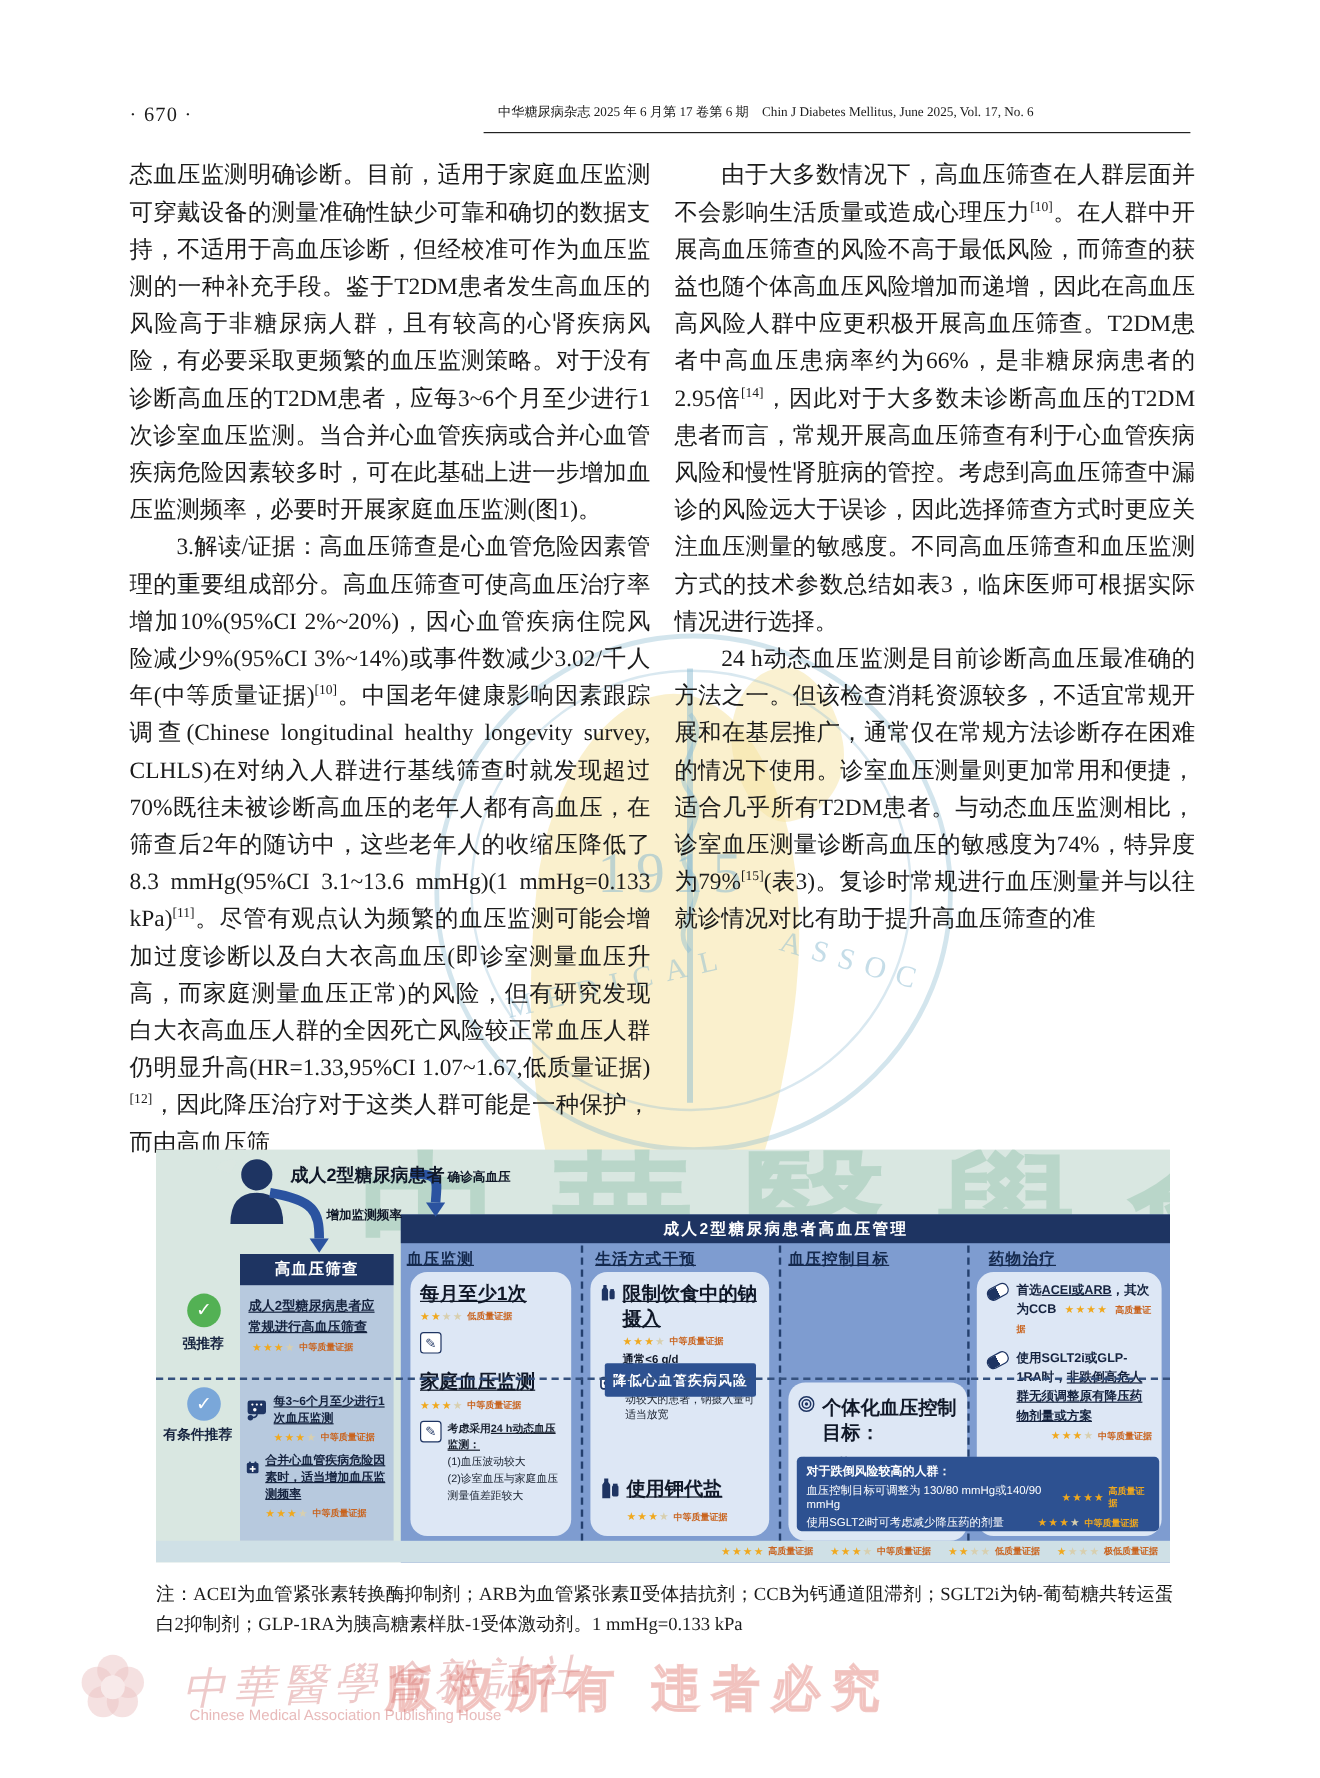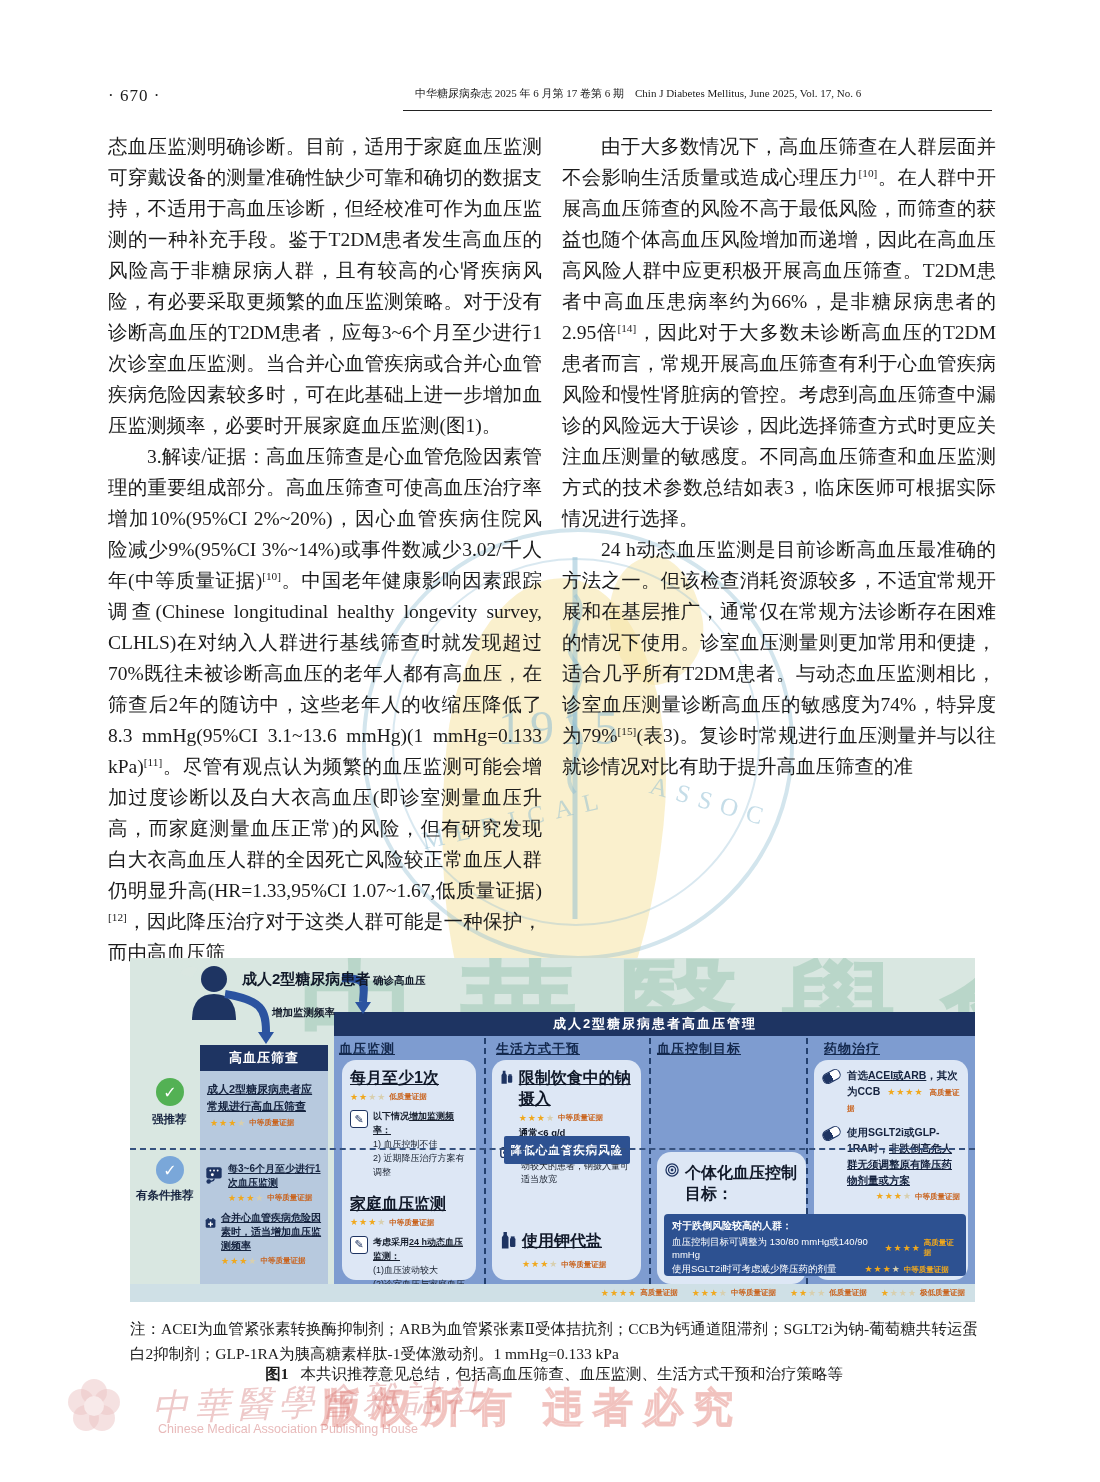--- a/index.html
+++ b/index.html
@@ -222,25 +222,20 @@
       <div class="abs dash-v" style="left:472px;top:26px;height:246px;"></div>
 
       <div class="abs card" style="left:8px;top:48px;width:134px;height:220px;">
         <div class="c-title">每月至少1次</div>
         <div class="starrow">
           <span class="stars"><span class="on">★★</span><span class="off">★★</span></span>
           <span class="q">低质量证据</span>
         </div>
         <div class="noterow">
           <span class="noteicon">✎</span>
-          <div class="notetxt">
-            <span class="lead"><span>以下情况</span><u>增加监测频率：</u></span><br>
-            <span>1) 血压控制不佳</span><br>
-            <span>2) 近期降压治疗方案有调整</span>
-          </div>
         </div>
         <div class="c-title" style="margin-top:14px;">家庭血压监测</div>
         <div class="starrow">
           <span class="stars"><span class="on">★★★</span><span class="off">★</span></span>
           <span class="q">中等质量证据</span>
         </div>
         <div class="noterow">
           <span class="noteicon">✎</span>
           <div class="notetxt">
             <span class="lead"><span>考虑采用</span><u>24 h动态血压监测：</u></span><br>
@@ -369,22 +364,19 @@
         <span class="q">低质量证据</span>
         </span>
       <span class="legend-item">
         <span class="stars"><span class="on">★</span><span class="off">★★★</span></span>
         <span class="q">极低质量证据</span>
         </span>
     </div>
   </div>
 
   <div class="abs fig-note">注：ACEI为血管紧张素转换酶抑制剂；ARB为血管紧张素Ⅱ受体拮抗剂；CCB为钙通道阻滞剂；SGLT2i为钠-葡萄糖共转运蛋白2抑制剂；GLP-1RA为胰高糖素样肽-1受体激动剂。1 mmHg=0.133 kPa</div>
-  <div class="abs fig-cap">
-    <b>图1</b><span>本共识推荐意见总结，包括高血压筛查、血压监测、生活方式干预和治疗策略等</span>
-  </div>
 
   <div class="abs wm-flower"></div>
   <div class="abs wm-pubcn">中華醫學會雜誌社</div>
   <div class="abs wm-puben">Chinese Medical Association Publishing House</div>
   <div class="abs wm-copy">版权所有 违者必究</div>
 
 </div>
 
 </body></html>

